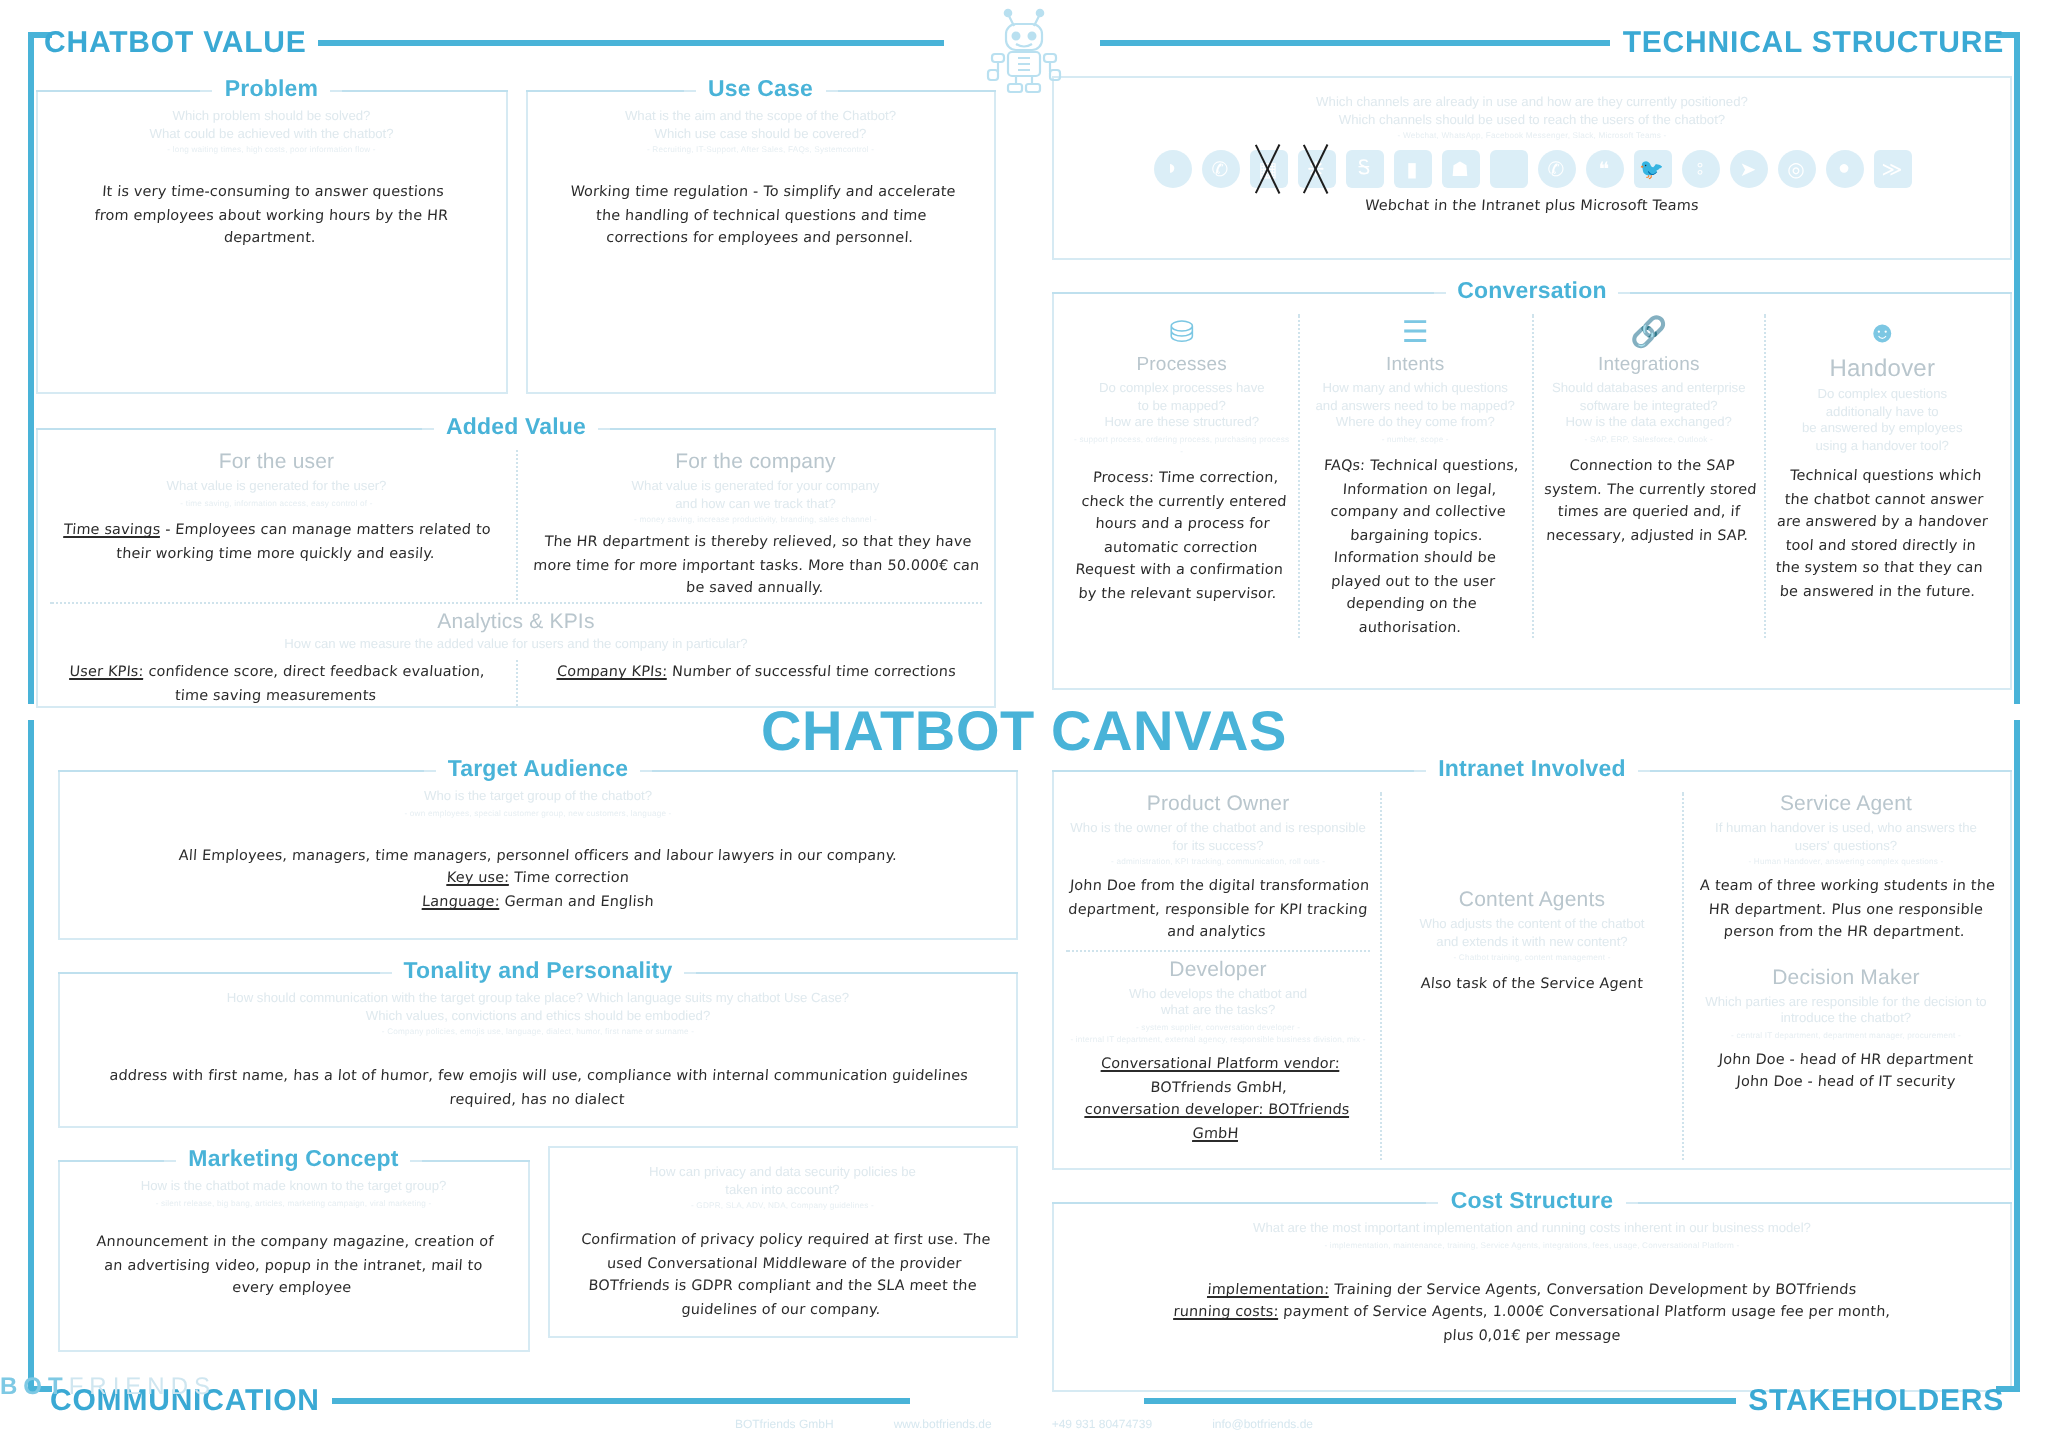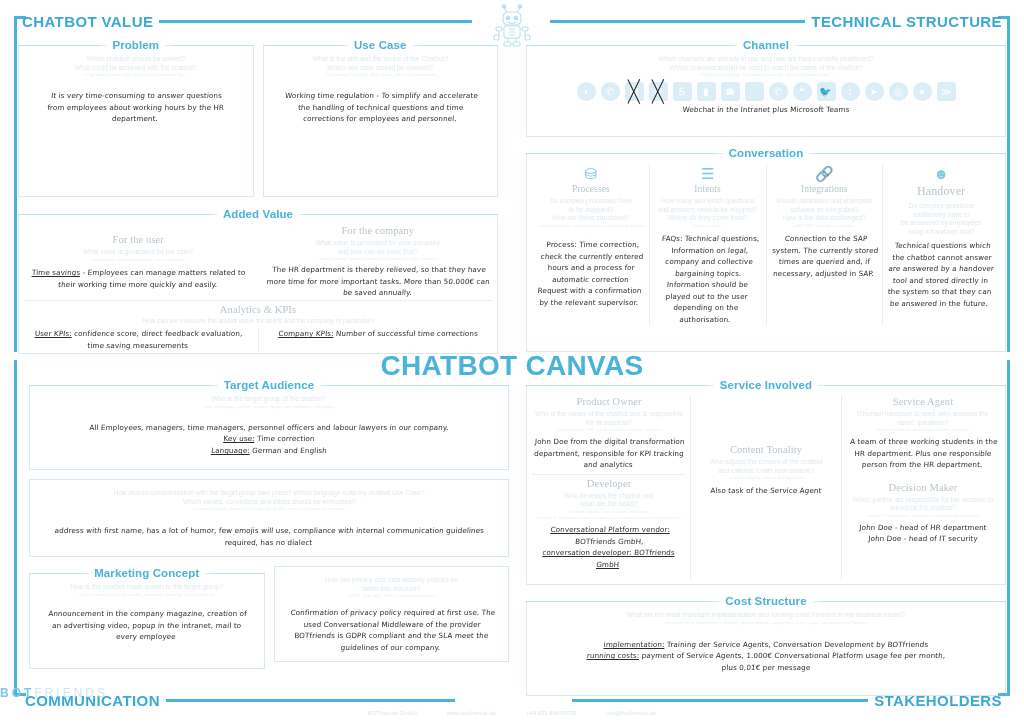--- a/index.html
+++ b/index.html
@@ -35,21 +35,20 @@
     color:#e6eef2;
     letter-spacing:.1px;
   }
   .sub-h{
     text-align:center;
     color:#b9c6cd;
     font-size:10.5px;
     font-weight:400;
     letter-spacing:.1px;
     margin-bottom:3px;
-    font-family:Liberation Serif, serif;
   }
   
   .ftitle{
     display:flex; align-items:center;
     justify-content:center;
     gap:6px;
     color:#49b3d8;
     font-weight:bold;
     font-size:11.5px;
     letter-spacing:.1px;
@@ -257,21 +256,21 @@
     </div>
   </div>
 
   <div class="boxwrap" style="margin-top:9px;">
     <div class="ftitle">
       <span class="ln"></span>
         <span class="lbl">Added Value</span>
         <span class="ln"></span>
     </div>
     <div class="box" style="height:140px; padding-top:10px;">
-      <div style="display:flex;align-items:center;">
+      <div style="display:flex;">
         <div style="flex:1;padding-right:6px;">
           <div class="sub-h">For the user</div>
           <div class="q" style="white-space:pre-line;">What value is generated for the user?</div>
           <div class="q">
               <span class="hint">- time saving, information access, easy control of -</span>
             </div>
           <div class="hand" style="margin-top:4px;"><u>Time savings</u> - Employees can manage matters related to their working time more quickly and easily.</div>
         </div>
         <div class="vdot"></div>
         <div style="flex:1;padding-left:6px;">
@@ -298,25 +297,20 @@
           </div>
         </div>
       </div>
     </div>
   </div>
 </div>
 
 <div id="right-col">
 
   <div class="boxwrap">
-    <div class="ftitle">
-      <span class="ln"></span>
-        <span class="lbl">Channel</span>
-        <span class="ln"></span>
-    </div>
     <div class="box" style="height:92px; padding-top:9px;">
       <div class="q" style="white-space:pre-line;">Which channels are already in use and how are they currently positioned?
 Which channels should be used to reach the users of the chatbot?</div>
       <div class="q">
           <span class="hint">- Webchat, WhatsApp, Facebook Messenger, Slack, Microsoft Teams -</span>
         </div>
       <div class="chanrow" id="chanrow">
           <div class="chan circ">◗</div>
           <div class="chan circ">✆</div>
           <div class="chan sq">▦<span class="cross"></span></div>
@@ -411,20 +405,25 @@
       <div class="q">
           <span class="hint">- own employees, special customer group, new customers, language -</span>
         </div>
       <div class="hand" style="margin-top:12px;">All Employees, managers, time managers, personnel officers and labour lawyers in our company.</div>
       <div class="hand"><u>Key use:</u> Time correction</div>
       <div class="hand"><u>Language:</u> German and English</div>
     </div>
   </div>
 
   <div class="boxwrap" style="margin-top:9px;">
+    <div class="ftitle">
+      <span class="ln"></span>
+        <span class="lbl">Tonality and Personality</span>
+        <span class="ln"></span>
+    </div>
     <div class="box" style="height:78px; padding-top:9px;">
       <div class="q" style="white-space:pre-line;">How should communication with the target group take place? Which language suits my chatbot Use Case?
 Which values, convictions and ethics should be embodied?</div>
       <div class="q">
           <span class="hint">- Company policies, emojis use, language, dialect, humor, first name or surname -</span>
         </div>
       <div class="hand" style="margin-top:13px;padding:0 18px;">address with first name, has a lot of humor, few emojis will use, compliance with internal communication guidelines required, has no dialect</div>
     </div>
   </div>
 
@@ -454,21 +453,21 @@
       </div>
     </div>
   </div>
 </div>
 
 <div id="right-col2">
 
   <div class="boxwrap">
     <div class="ftitle">
       <span class="ln"></span>
-        <span class="lbl">Service Involved</span>
+        <span class="lbl">Intranet Involved</span>
         <span class="ln"></span>
     </div>
     <div class="box" style="height:200px; padding-top:10px;">
       <div style="display:flex; height:100%;">
 
         <div style="flex:1;padding-right:5px;">
           <div>
             <div class="sub-h">Product Owner</div>
             <div class="q" style="white-space:pre-line;">Who is the owner of the chatbot and is responsible
 for its success?</div>
@@ -487,21 +486,21 @@
               </div>
             <div class="q">
                 <span class="hint">- internal IT department, external agency, responsible business division, mix -</span>
               </div>
             <div class="hand" style="margin-top:3px;"><u>Conversational Platform vendor:</u><br>BOTfriends GmbH,<br><u>conversation developer: BOTfriends GmbH</u></div>
           </div>
         </div>
         <div class="vdot"></div>
 
         <div style="flex:0.92;padding:0 5px;">
-          <div class="sub-h" style="margin-top:48px;">Content Tonality</div>
+          <div class="sub-h" style="margin-top:48px;">Content Agents</div>
           <div class="q" style="white-space:pre-line;">Who adjusts the content of the chatbot
 and extends it with new content?</div>
           <div class="q">
               <span class="hint">- Chatbot training, content management -</span>
             </div>
           <div class="hand" style="margin-top:4px;">Also task of the Service Agent</div>
         </div>
         <div class="vdot"></div>
 
         <div style="flex:1;padding-left:5px;">

